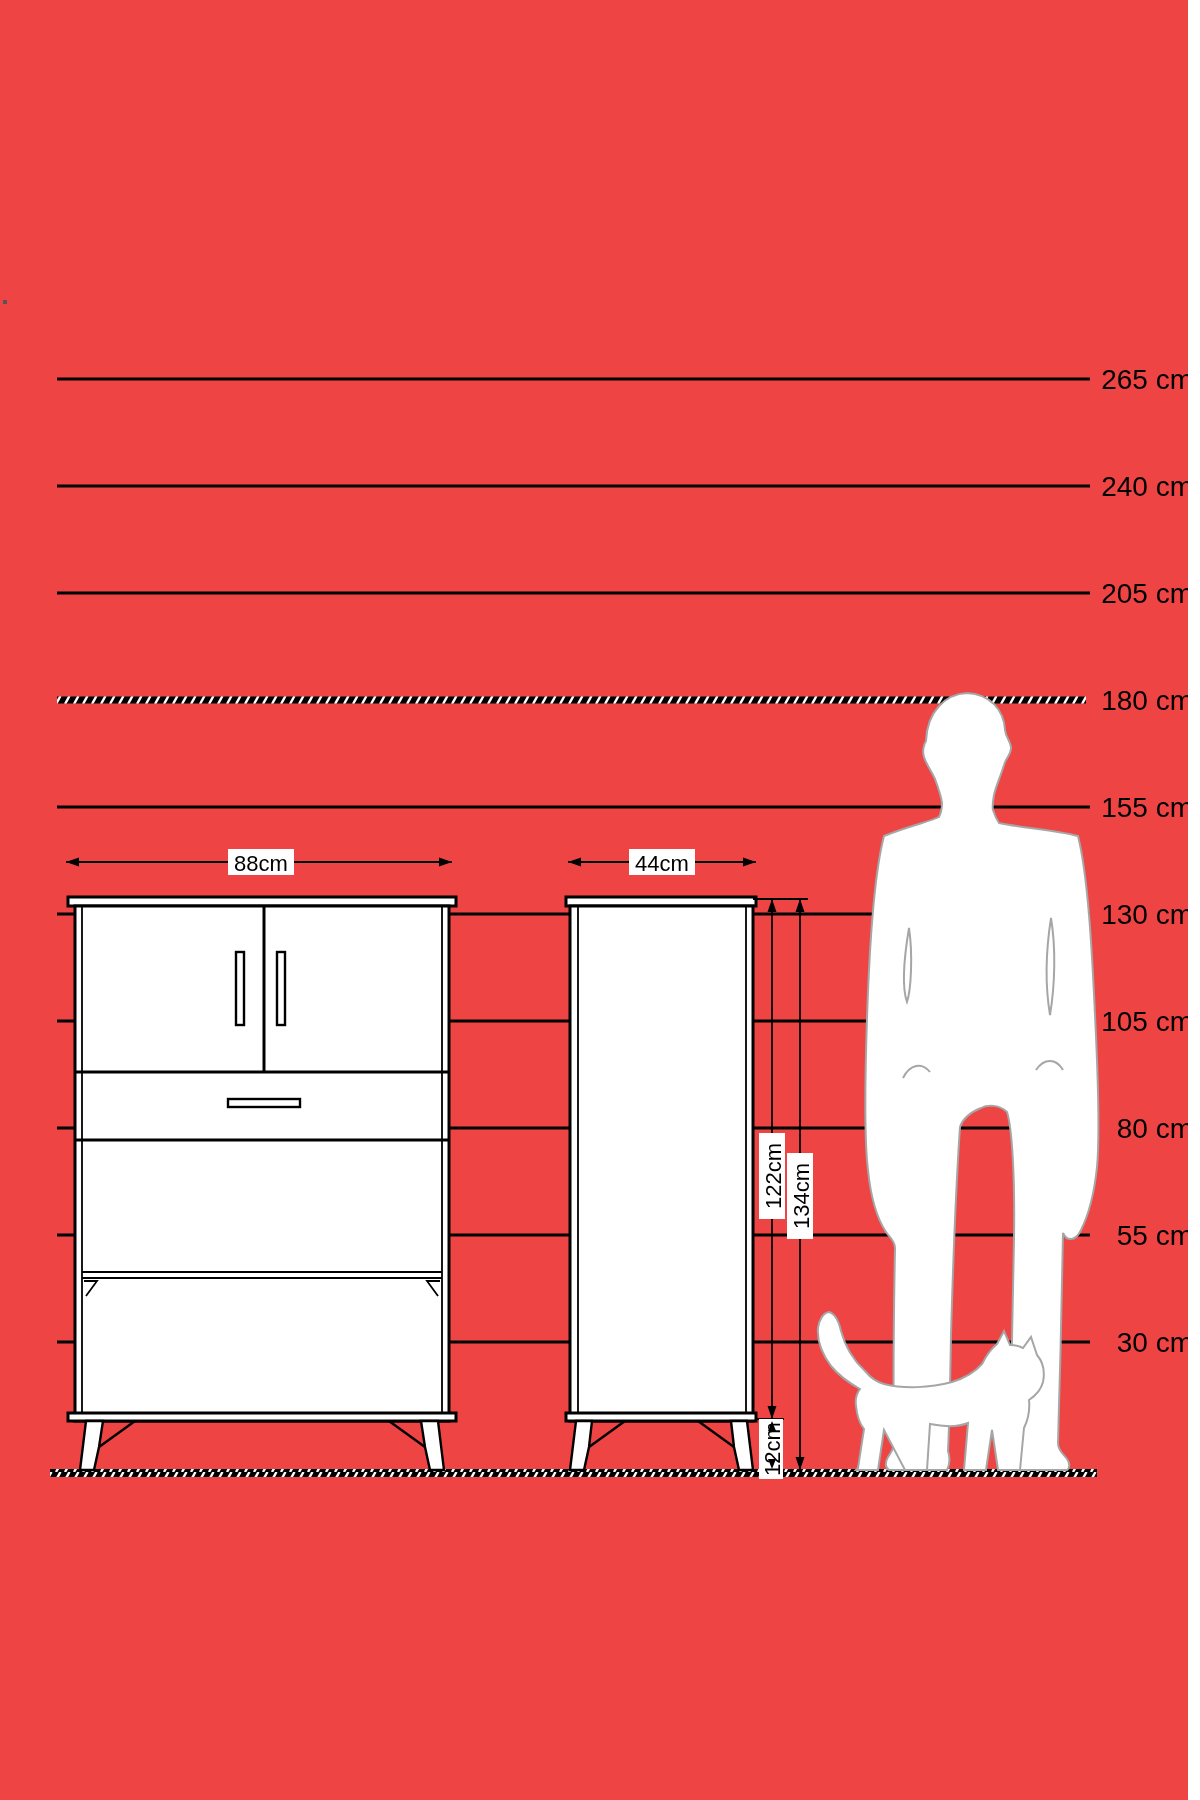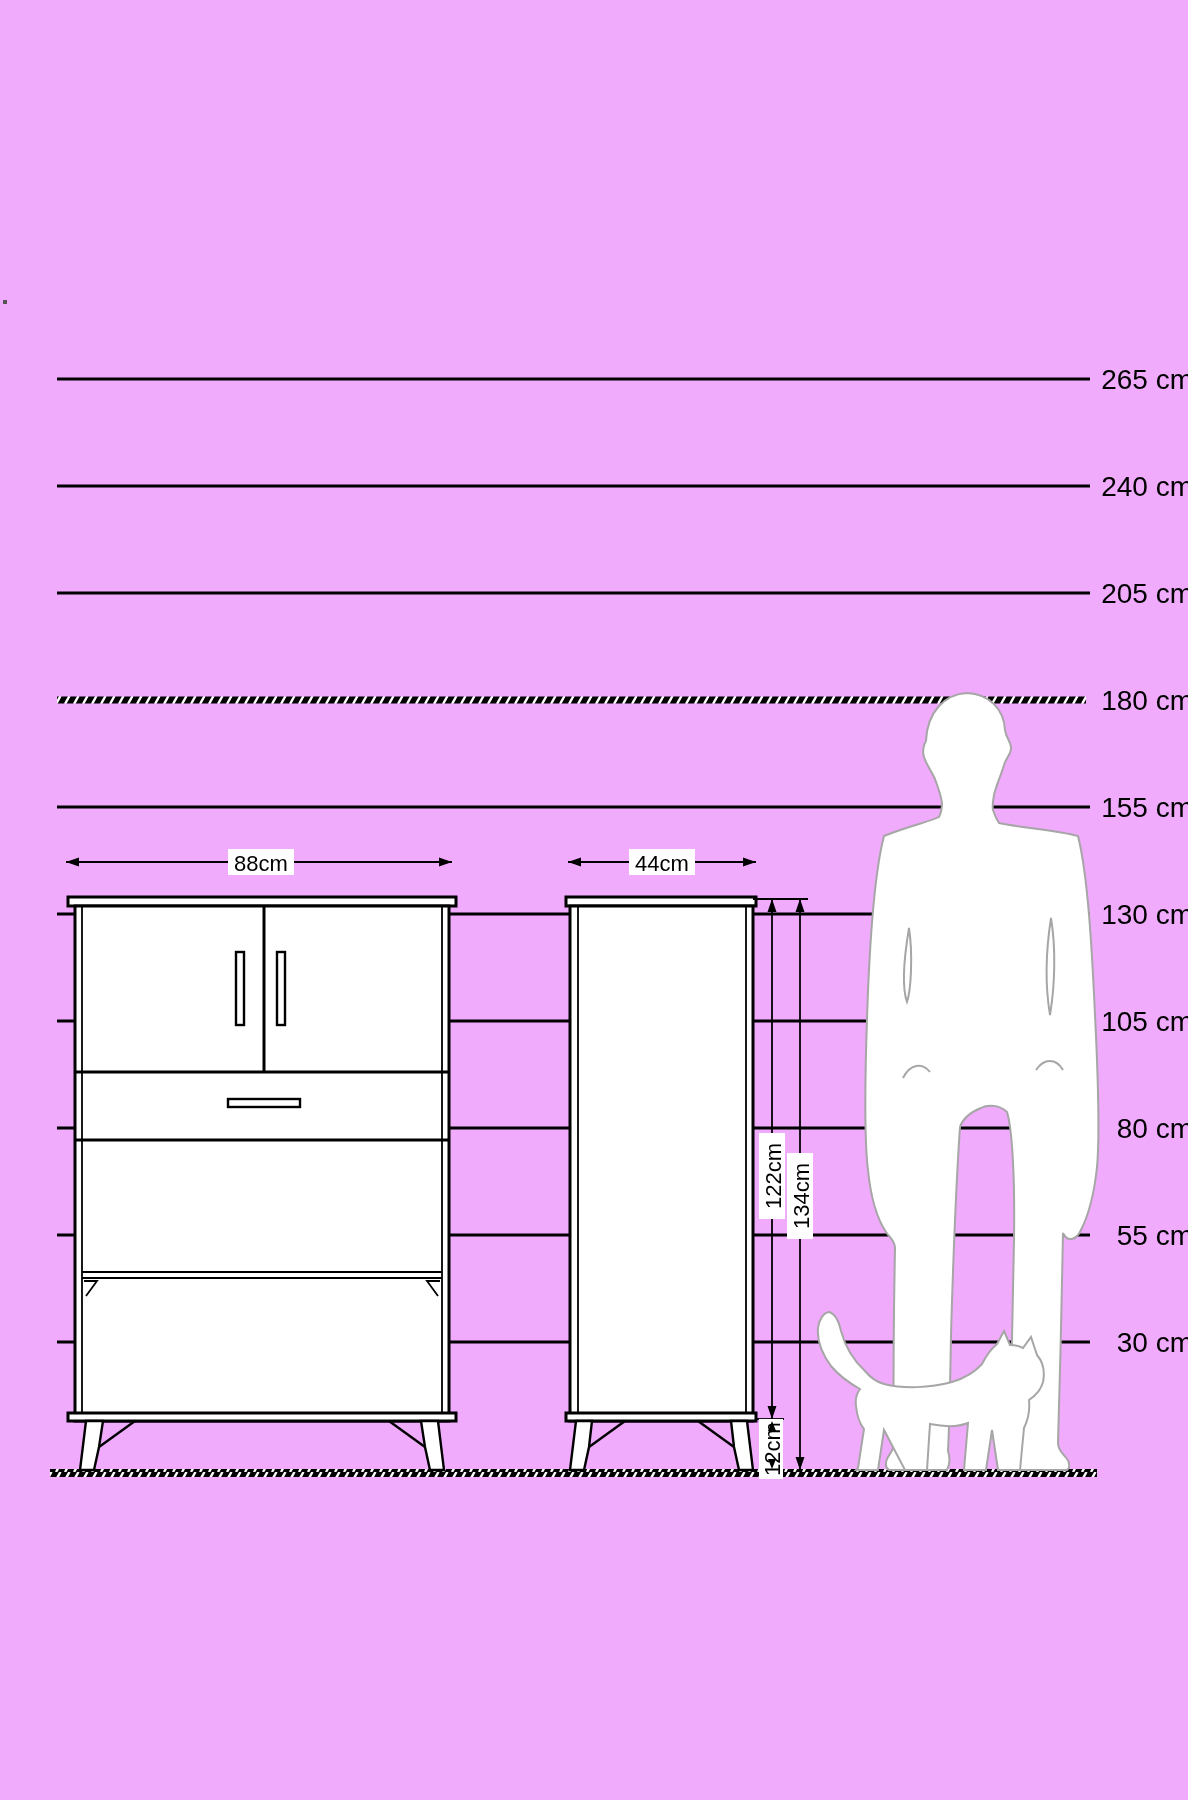--- a/index.html
+++ b/index.html
@@ -1,16 +1,16 @@
 <!DOCTYPE html>
 <html><head>
 <meta charset="utf-8">
 <style>
   html,body{margin:0;padding:0;background:#ffffff;}
-  .stage{width:1188px;height:1800px;position:relative;background:#f0abfc;overflow:hidden;}
+  .stage{width:1188px;height:1800px;position:relative;background:#ef4444;overflow:hidden;}
   svg{display:block;}
   text{font-family:"Liberation Sans","DejaVu Sans",sans-serif;fill:#000;}
   .ruler-label{font-size:28px;}
   .dim-label{font-size:22px;}
 </style>
 </head>
 <body>
 
 <div class="stage">
 <svg width="1200" height="1800" viewBox="0 0 1200 1800" xmlns="http://www.w3.org/2000/svg">

